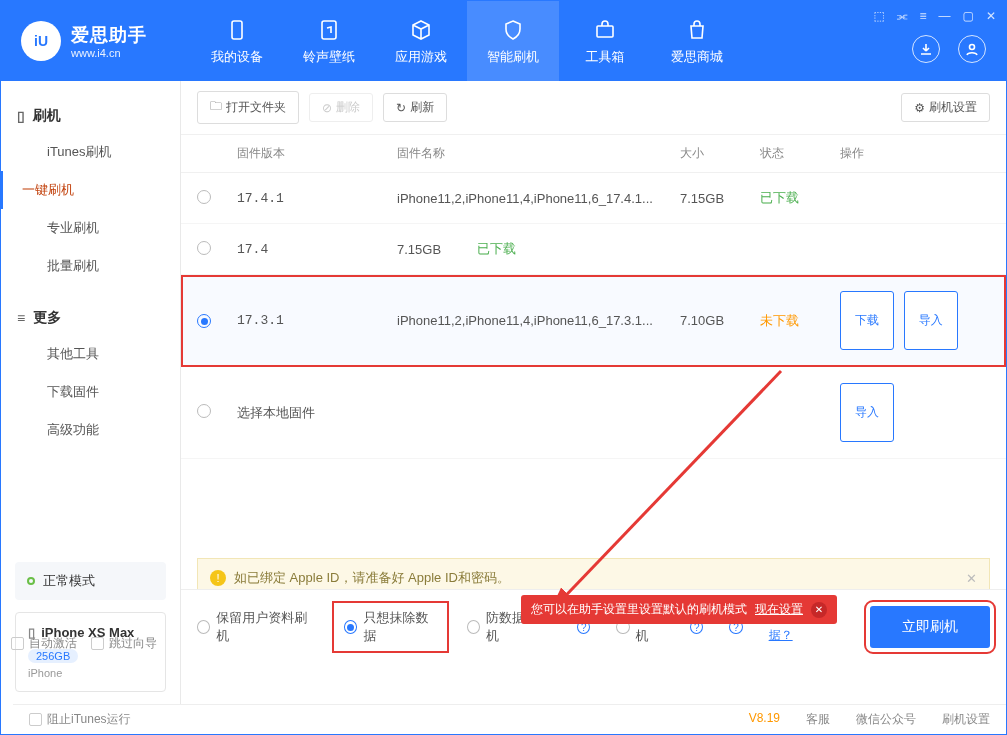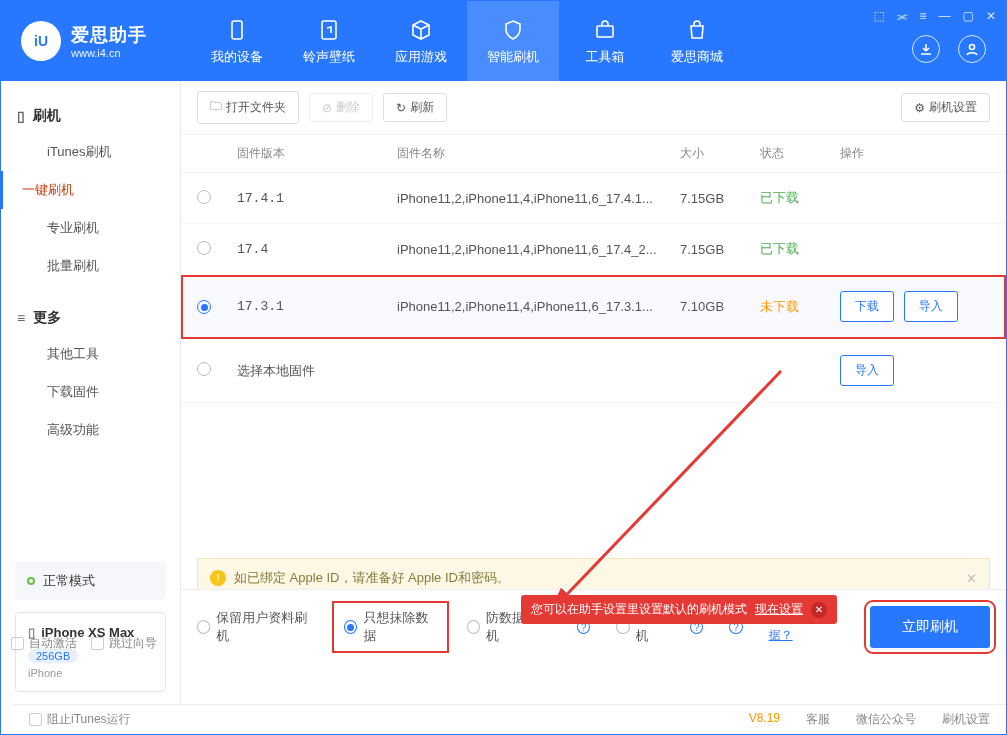--- a/index.html
+++ b/index.html
@@ -53,21 +53,21 @@
 .col-status { width: 80px; }
 .col-act { width: 150px; }
 
 .row { display: flex; align-items: center; padding: 16px; font-size: 13px; color: #555; border-bottom: 1px solid #f5f5f5; }
 .row.selected { outline: 2px solid #e53935; outline-offset: -2px; background: #f8faff; }
 .radio { width: 14px; height: 14px; border: 1px solid #bbb; border-radius: 50%; display: inline-flex; align-items: center; justify-content: center; cursor: pointer; }
 .radio.checked { border-color: #2878ff; }
 .radio.checked::after { content: ""; width: 7px; height: 7px; background: #2878ff; border-radius: 50%; }
 .status-done { color: #4caf50; }
 .status-not { color: #ff9800; }
-.act-btn { border: 1px solid #2878ff; color: #2878ff; background: #fff; padding: 6px 14px; font-size: 12px; border-radius: 3px; cursor: pointer; margin-right: 6px; }
+.act-btn { border: 1px solid #2878ff; color: #2878ff; background: #fff; padding: 20px 14px; font-size: 12px; border-radius: 3px; cursor: pointer; margin-right: 6px; }
 
 
 .warning { margin: 0 16px; background: #fdf8e6; border: 1px solid #f2e6b6; padding: 10px 12px; font-size: 13px; color: #8a7c3a; display: flex; align-items: center; position: absolute; left:0; right:0; bottom: 106px; }
 .warning .wicon { width:16px; height:16px; border-radius:50%; background:#f5c518; color:#fff; display:inline-flex; align-items:center; justify-content:center; font-size:11px; margin-right:8px; }
 .warning .close { margin-left:auto; color:#bbb; cursor:pointer; }
 
 
 .tip-pop { position: absolute; bottom: 80px; left: 340px; background: #e53935; color: #fff; font-size: 12px; padding: 6px 10px; border-radius: 3px; display: flex; align-items: center; gap: 8px; z-index: 10; }
 .tip-pop a { color: #fff; text-decoration: underline; cursor: pointer; }
 .tip-pop .xclose { width: 16px; height: 16px; background: #c62828; border-radius: 50%; display: flex; align-items: center; justify-content: center; cursor: pointer; font-size: 10px; }
@@ -253,21 +253,20 @@
       <div class="col-ver">17.4.1</div>
       <div class="col-name">iPhone11,2,iPhone11,4,iPhone11,6_17.4.1...</div>
       <div class="col-size">7.15GB</div>
       <div class="col-status status-done">已下载</div>
       <div class="col-act"></div>
     </div>
 
     <div class="row">
       <div class="col-radio"><span class="radio"></span></div>
       <div class="col-ver">17.4</div>
-      <div class="col-name">iPhone11,2,iPhone11,4,iPhone11,6_17.4_2...</div>
       <div class="col-size">7.15GB</div>
       <div class="col-status status-done">已下载</div>
       <div class="col-act"></div>
     </div>
 
     <div class="row selected">
       <div class="col-radio"><span class="radio checked"></span></div>
       <div class="col-ver">17.3.1</div>
       <div class="col-name">iPhone11,2,iPhone11,4,iPhone11,6_17.3.1...</div>
       <div class="col-size">7.10GB</div>

